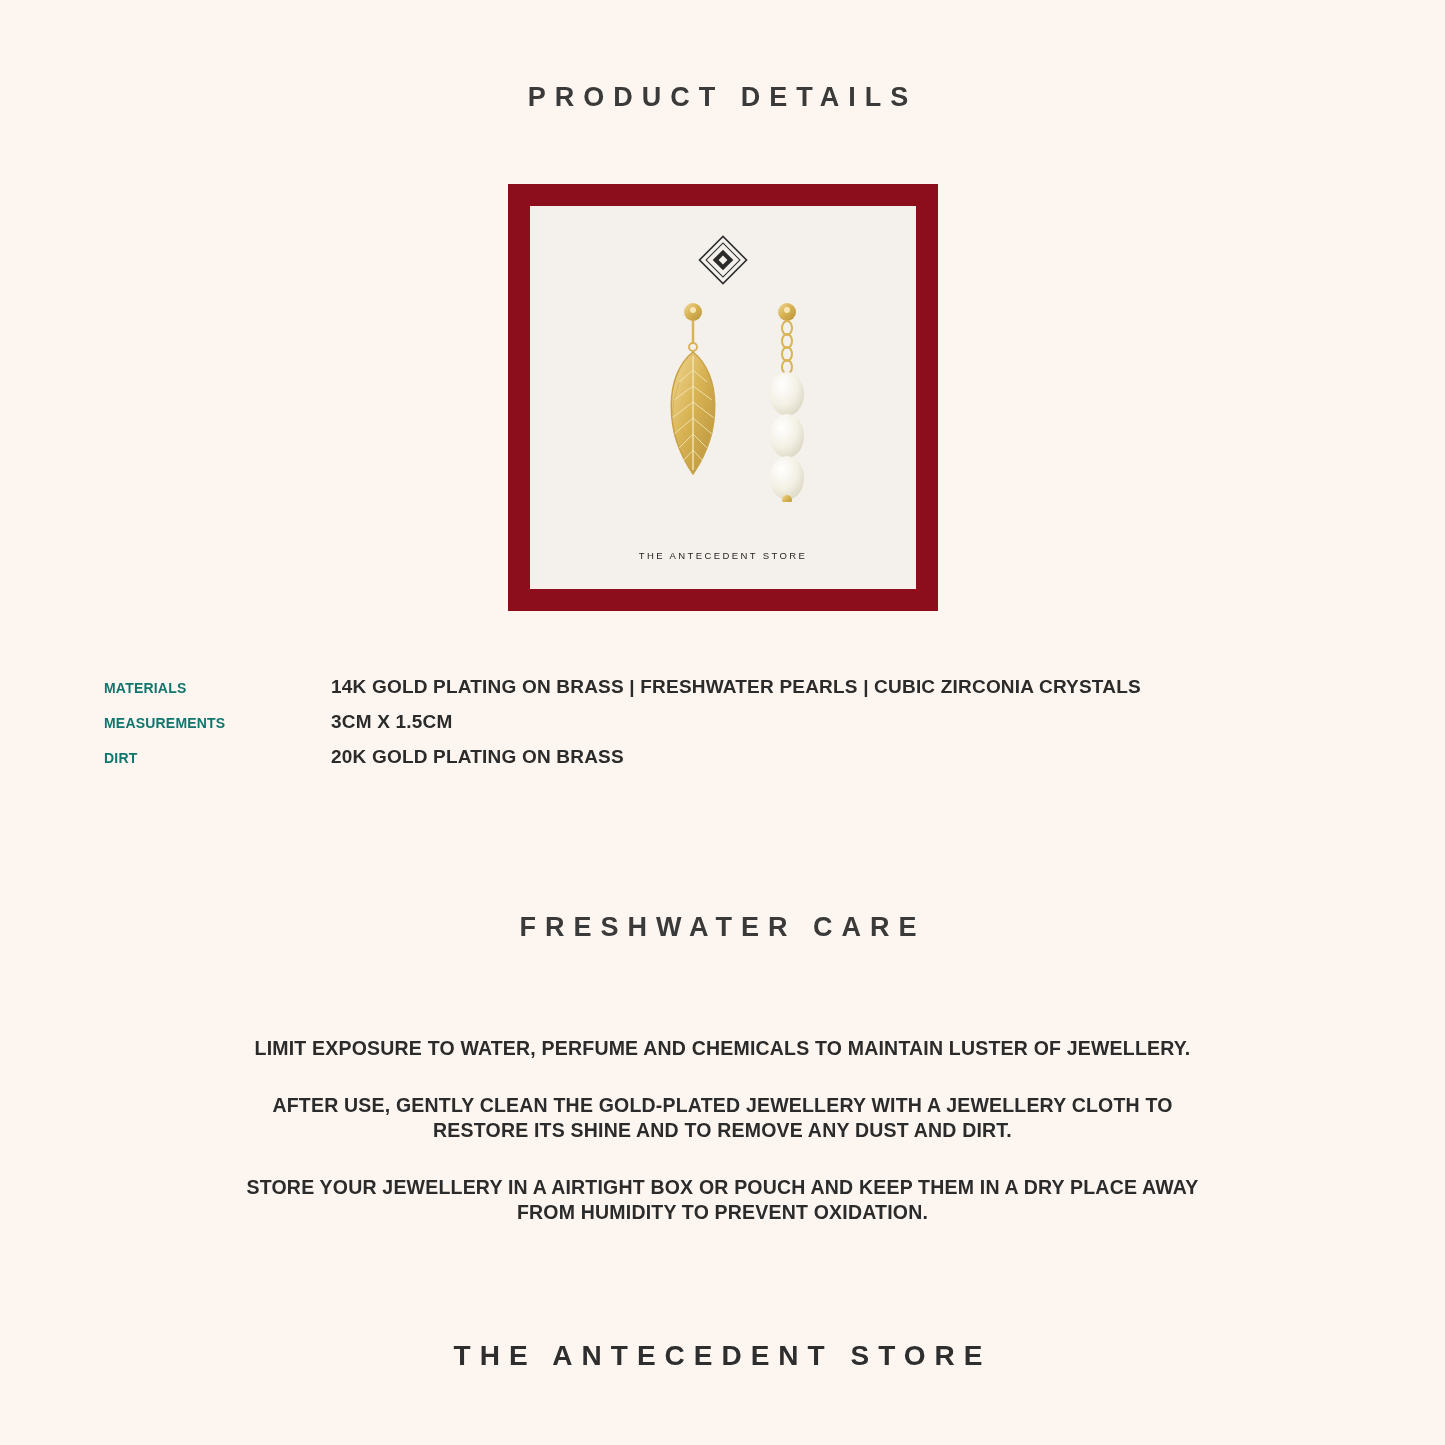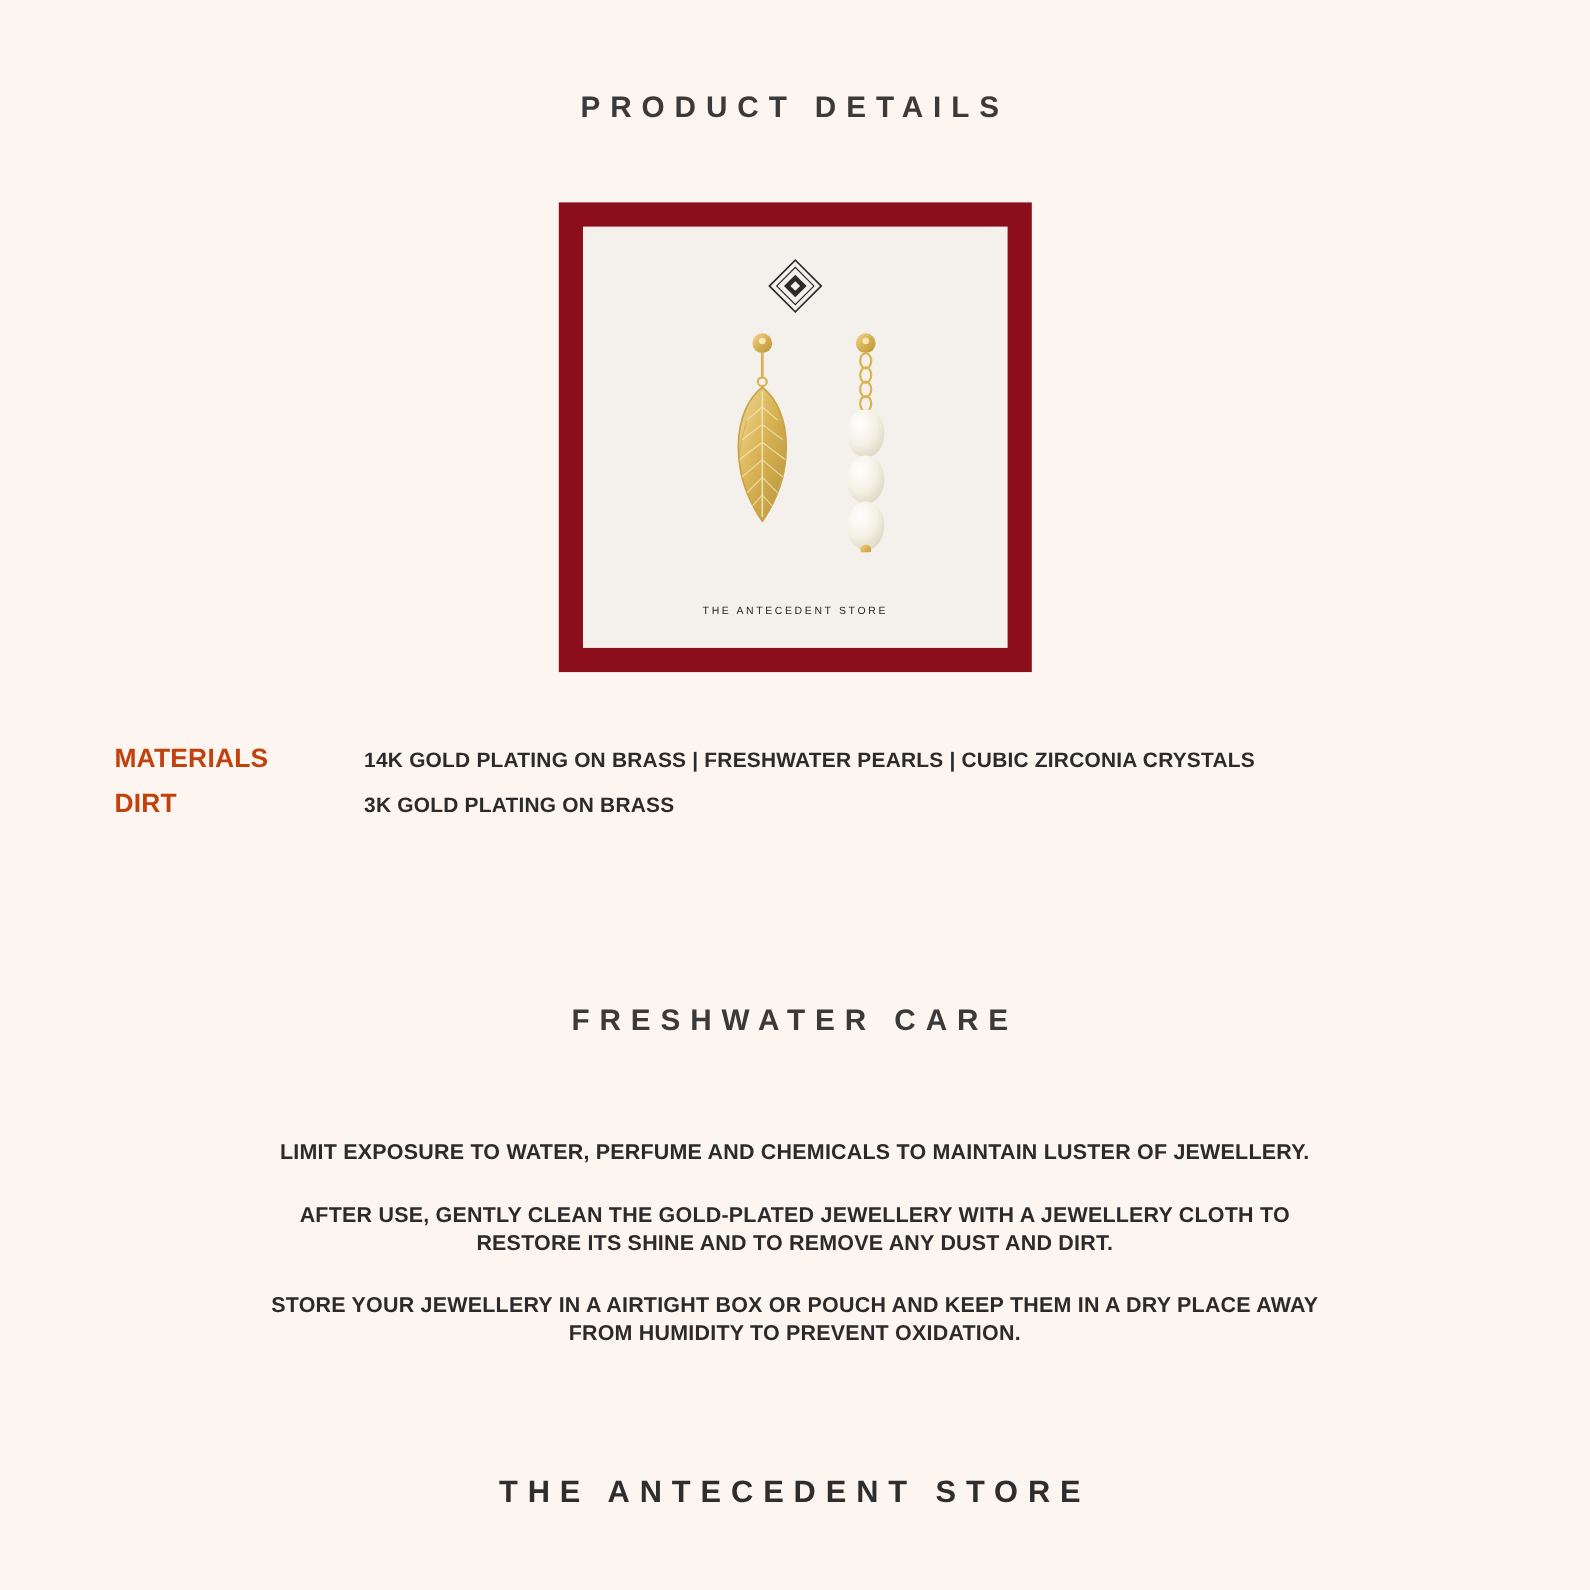--- a/index.html
+++ b/index.html
@@ -124,24 +124,24 @@
     left: 104px;
     width: 1240px;
   }
   .spec-row {
     display: flex;
     align-items: baseline;
     margin-bottom: 13px;
   }
   .spec-label {
     width: 227px;
-    font-size: 24px;
+    font-size: 14px;
     font-weight: bold;
     letter-spacing: 0.2px;
-    color: #c2410c;
+    color: #0f766e;
     flex: 0 0 227px;
   }
   .spec-value {
     font-size: 19px;
     font-weight: bold;
     letter-spacing: 0.2px;
     color: #2b2b2b;
   }
 
   
@@ -238,22 +238,26 @@
       <div class="card-brand">THE ANTECEDENT STORE</div>
     </div>
   </div>
 
   <div class="specs">
     <div class="spec-row">
       <div class="spec-label">MATERIALS</div>
       <div class="spec-value">14K GOLD PLATING ON BRASS | FRESHWATER PEARLS | CUBIC ZIRCONIA CRYSTALS</div>
     </div>
     <div class="spec-row">
+      <div class="spec-label">MEASUREMENTS</div>
+      <div class="spec-value">3CM X 1.5CM</div>
+    </div>
+    <div class="spec-row">
       <div class="spec-label">DIRT</div>
-      <div class="spec-value">3K GOLD PLATING ON BRASS</div>
+      <div class="spec-value">20K GOLD PLATING ON BRASS</div>
     </div>
   </div>
 
   <div class="section-title" id="jewellery-care-title">FRESHWATER CARE</div>
 
   <div class="care-block">
     <p class="care-line">LIMIT EXPOSURE TO WATER, PERFUME AND CHEMICALS TO MAINTAIN LUSTER OF JEWELLERY.</p>
     <p class="care-line">AFTER USE, GENTLY CLEAN THE GOLD-PLATED JEWELLERY WITH A JEWELLERY CLOTH TO RESTORE ITS SHINE AND TO REMOVE ANY DUST AND DIRT.</p>
     <p class="care-line">STORE YOUR JEWELLERY IN A AIRTIGHT BOX OR POUCH AND KEEP THEM IN A DRY PLACE AWAY FROM HUMIDITY TO PREVENT OXIDATION.</p>
   </div>

